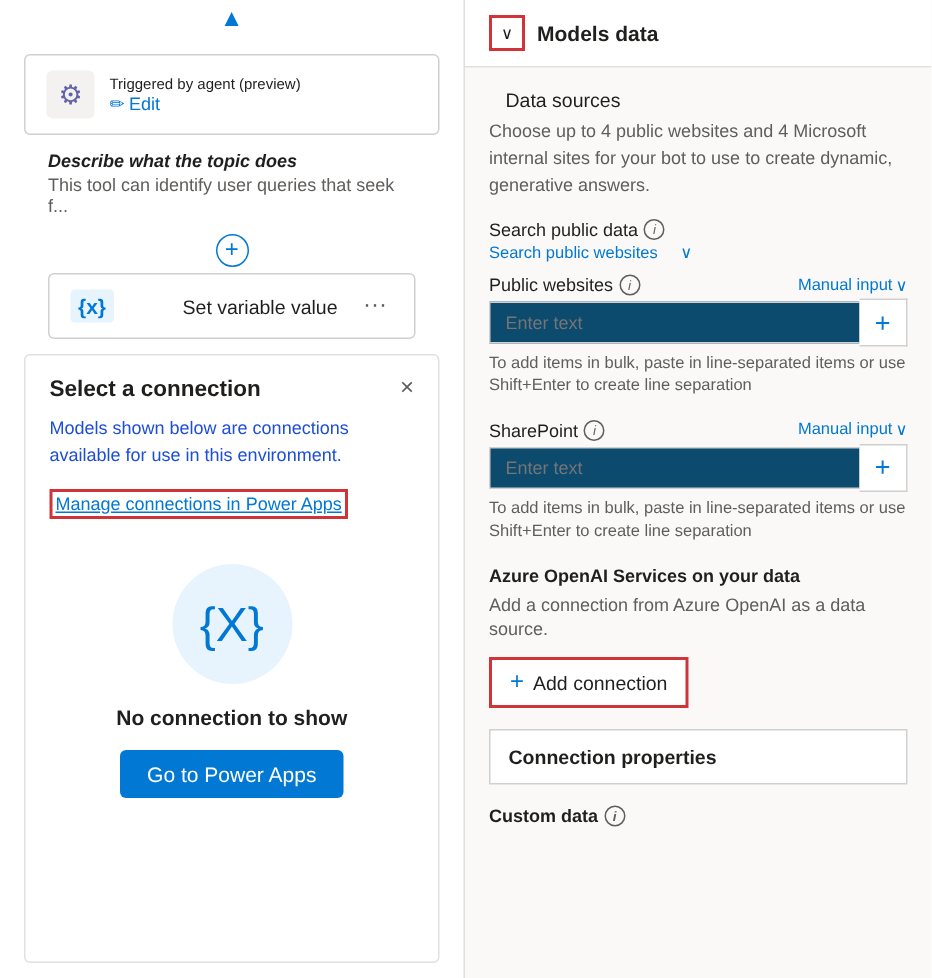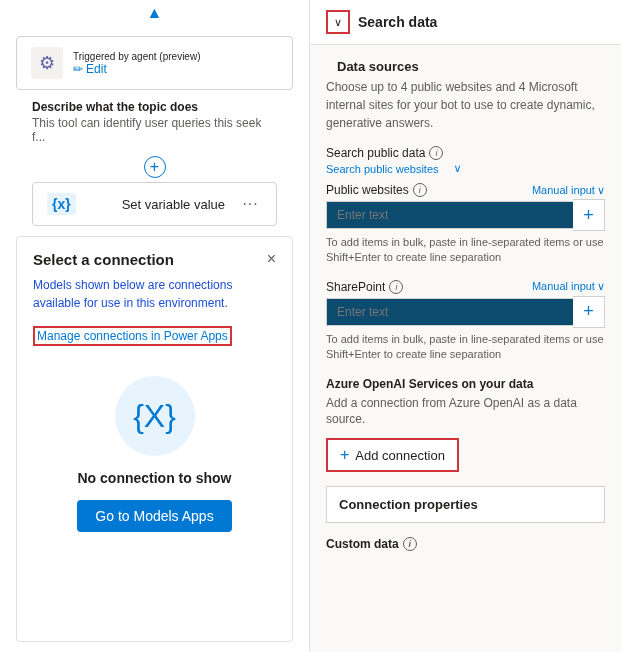--- a/index.html
+++ b/index.html
@@ -75,20 +75,21 @@
 
     .describe-section {
       padding: 0 16px;
       margin-bottom: 8px;
     }
     .describe-title {
       font-weight: 600;
       font-size: 12px;
       color: #201f1e;
       margin-bottom: 2px;
+      font-style: italic;
     }
     .describe-text {
       font-size: 12px;
       color: #605e5c;
     }
 
     .flow-connector {
       display: flex;
       justify-content: center;
       align-items: center;
@@ -175,20 +176,21 @@
     .panel-description {
       font-size: 12px;
       color: #1d4ed8;
       margin-bottom: 14px;
       line-height: 1.5;
     }
 
     .manage-link {
       color: #0078d4;
       font-size: 12px;
+      text-decoration: underline;
       cursor: pointer;
       border: 2px solid #d13438;
       display: inline-block;
       padding: 1px 2px;
       text-align: right;
     }
 
     .no-connection-area {
       display: flex;
       flex-direction: column;
@@ -263,21 +265,21 @@
       font-weight: 600;
       color: #201f1e;
     }
 
     .right-content {
       padding: 14px 16px;
     }
 
     .section-label {
       font-size: 13px;
-      font-weight: 700;
+      font-weight: 400;
       color: #201f1e;
       margin-bottom: 4px;
       padding-left: 11px;
     }
 
     .section-desc {
       font-size: 12px;
       color: #605e5c;
       margin-bottom: 14px;
       line-height: 1.5;
@@ -457,21 +459,21 @@
         <span class="triggered-title">Triggered by agent (preview)</span>
         <a class="edit-link">
           <span>✏</span>
           <span>Edit</span>
         </a>
       </div>
     </div>
 
     <div class="describe-section">
       <div class="describe-title">Describe what the topic does</div>
-      <div class="describe-text">This tool can identify user queries this seek f...</div>
+      <div class="describe-text">This tool can identify user queries that seek f...</div>
     </div>
 
     <div class="flow-connector">
       <div class="plus-circle">+</div>
     </div>
 
     <div class="set-variable-card">
       <span class="var-icon">{x}</span>
       <span class="var-label">Set variable value</span>
       <span class="ellipsis-btn">···</span>
@@ -482,31 +484,31 @@
     <div class="panel-header">
       <span class="panel-title">Select a connection</span>
       <span class="close-btn">×</span>
     </div>
     <p class="panel-description">Models shown below are connections available for use in this environment.</p>
     <a class="manage-link">Manage connections in Power Apps</a>
 
     <div class="no-connection-area">
       <div class="curly-braces-icon">{X}</div>
       <div class="no-connection-text">No connection to show</div>
-      <button class="go-power-apps-btn">Go to Models Apps</button>
+      <button class="go-power-apps-btn">Go to Power Apps</button>
     </div>
   </div>
 </div>
 
 <div class="right-panel">
   <div class="classic-data-header">
     <div class="chevron-down-btn">
       <span>∨</span>
     </div>
-    <span class="classic-data-title">Search data</span>
+    <span class="classic-data-title">Models data</span>
   </div>
 
   <div class="right-content">
     <div class="section-label">Data sources</div>
     <div class="section-desc">Choose up to 4 public websites and 4 Microsoft internal sites for your bot to use to create dynamic, generative answers.</div>
 
     
     <div class="field-row">
       <span class="field-label">
         <span>Search public data</span>

